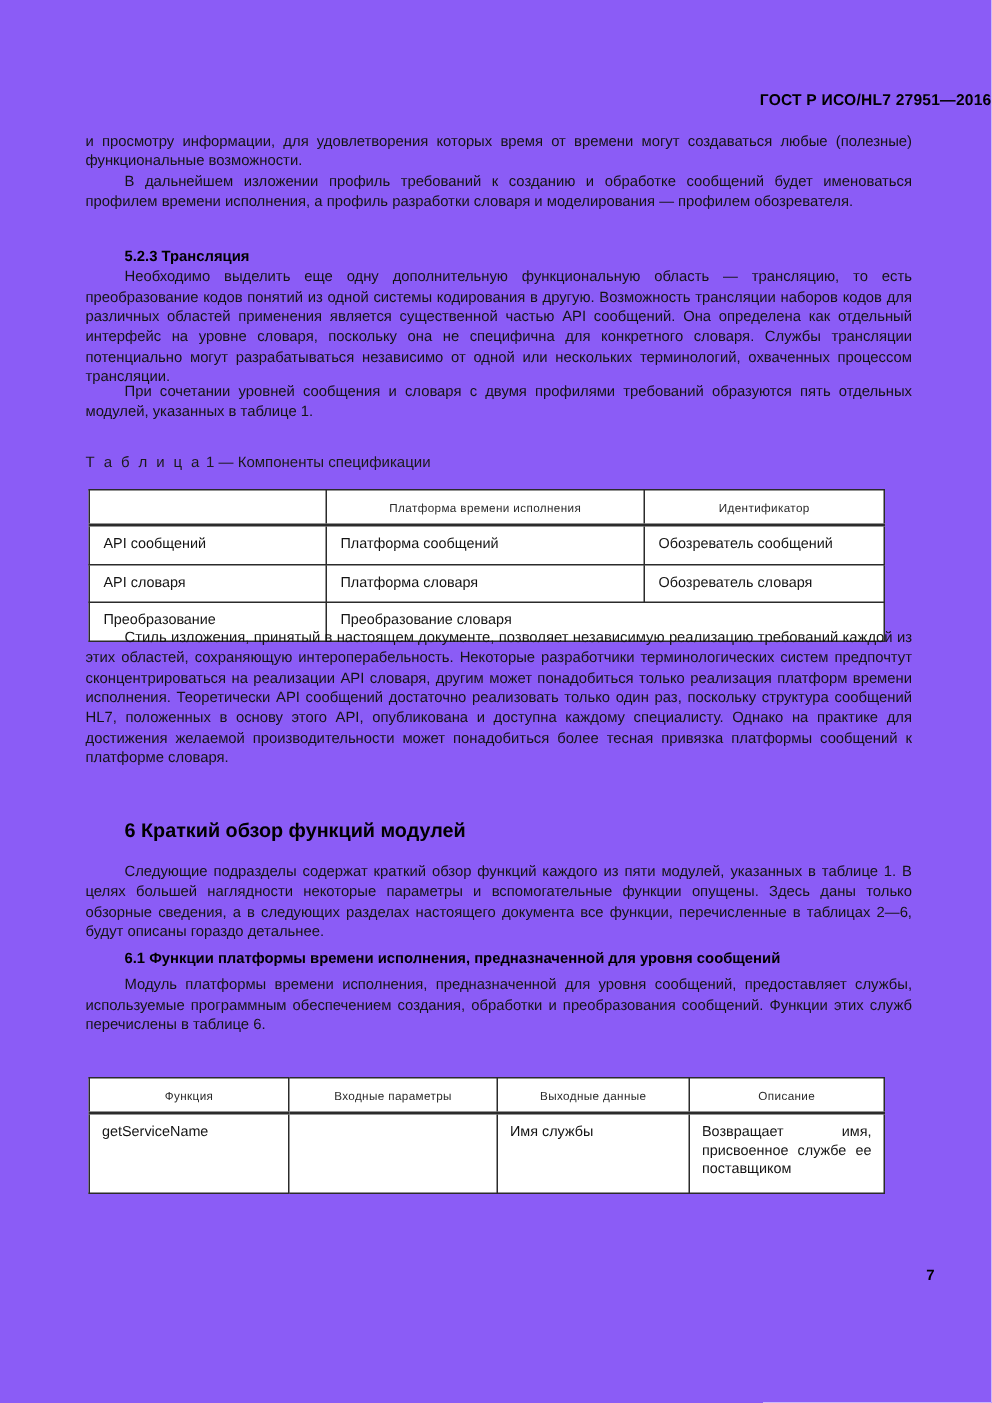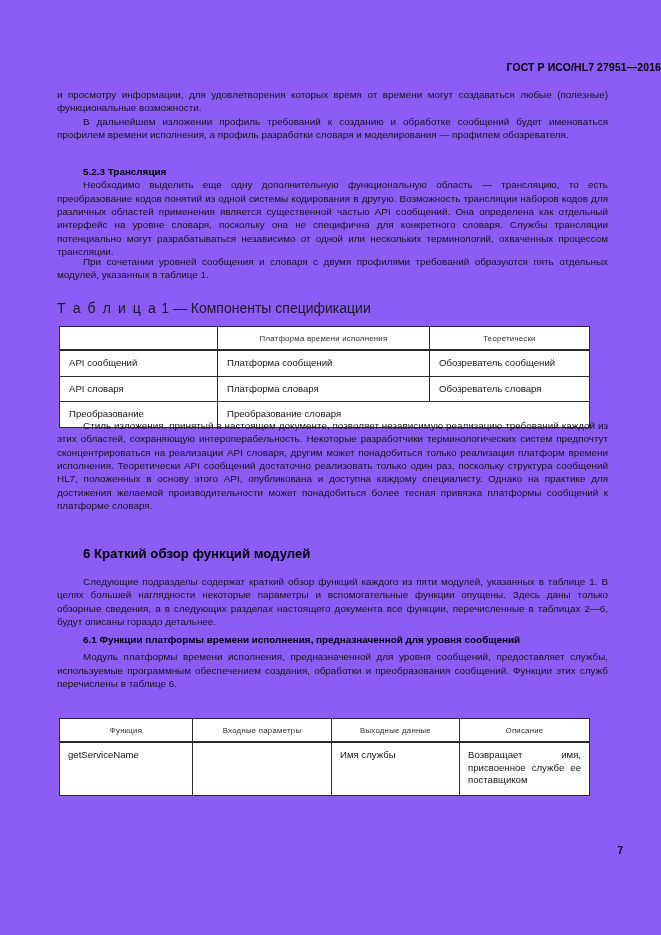--- a/index.html
+++ b/index.html
@@ -66,21 +66,21 @@
     font-weight: bold;
     color: #000;
     text-indent: 26px;
   }
 
   
   .tbl-caption {
     position: absolute;
     left: 0;
     width: 551px;
-    font-size: 14px;
+    font-size: 10px;
     line-height: 11px;
     color: #1a1a1a;
     white-space: nowrap;
   }
   .tbl-caption .lbl {
     letter-spacing: 1.6px;
   }
 
   
   table.doc {
@@ -167,21 +167,21 @@
     </colgroup>
     <thead>
       <tr>
         <th>
             <div class="ctr"></div>
           </th>
         <th>
             <div class="ctr">Платформа времени исполнения</div>
           </th>
         <th>
-            <div class="ctr">Теоретически</div>
+            <div class="ctr">Идентификатор</div>
           </th>
       </tr>
     </thead>
     <tbody>
       <tr>
         <td>
             <div class="cell">API сообщений</div>
           </td>
         <td>
             <div class="cell">Платформа сообщений</div>

